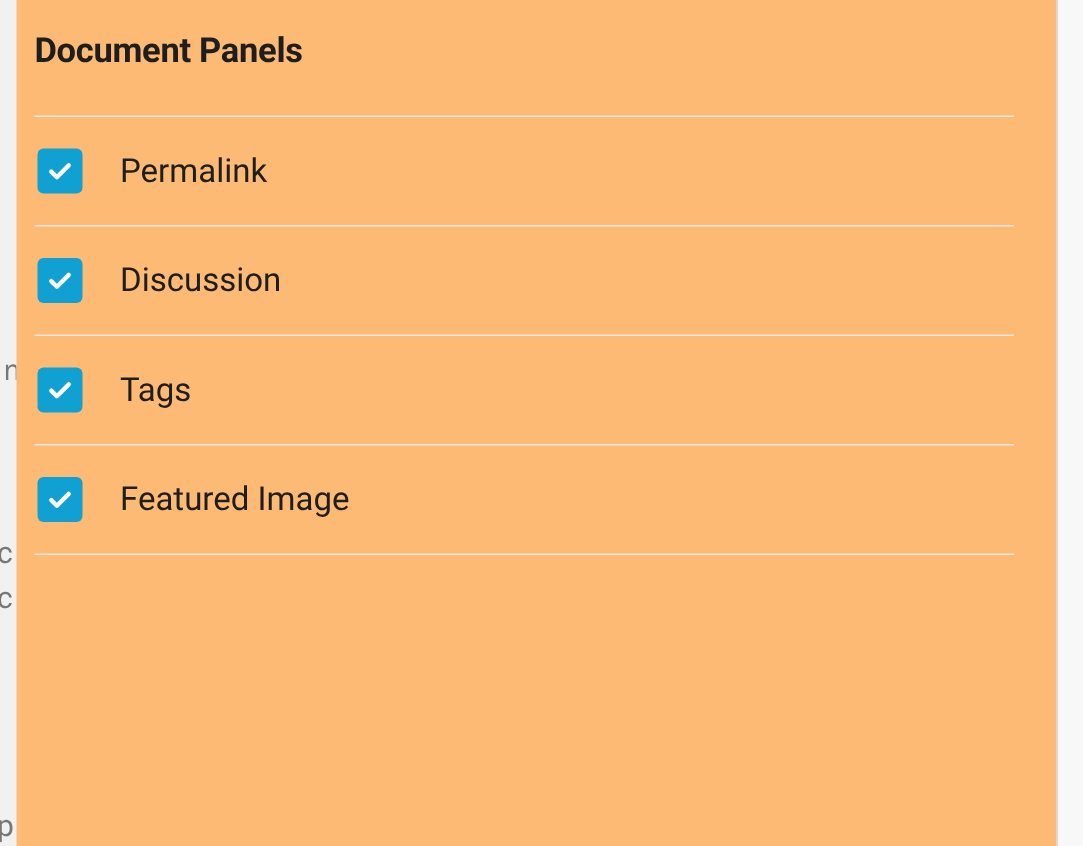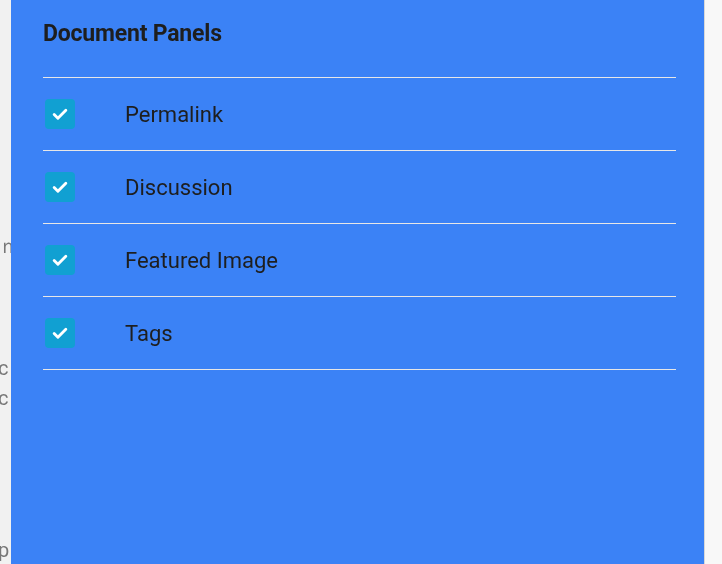--- a/index.html
+++ b/index.html
@@ -2,33 +2,33 @@
 <html><head>
 <meta charset="utf-8">
 <style>
   html,body{margin:0;padding:0;width:722px;height:564px;overflow:hidden;
     font-family:-apple-system,BlinkMacSystemFont,"Segoe UI",Roboto,Helvetica,Arial,sans-serif;
     background:#f8f8f8;color:#1e1e1e}
   .bg-strip{position:absolute;left:0;top:0;width:11px;height:564px;
     background:#f1f1f1;font-size:20px;color:#777;line-height:1;overflow:hidden}
   .bg-strip span{position:absolute;left:-2px}
   .popover{position:absolute;left:11px;top:0;width:694px;height:564px;
-    background:#3b82f6;border-right:1px solid #d8d8d8;box-sizing:border-box;
-    padding:0 28px 0 32px}
+    background:#fdba74;border-right:1px solid #d8d8d8;box-sizing:border-box;
+    padding:0 28px 0 12px}
   .section-title{font-size:23px;font-weight:700;margin:20px 0 30px 0;
     letter-spacing:-.2px}
   .options{margin:0;padding:0;list-style:none}
   .option-row{display:flex;align-items:center;height:72px;
     border-bottom:1px solid #e7e7e7}
   .options .option-row:first-child{border-top:1px solid #e7e7e7}
   .checkbox{width:30px;height:30px;border-radius:4px;background:#11a0d2;
     display:flex;align-items:center;justify-content:center;flex:0 0 30px;
     cursor:pointer;margin-left:2px}
   .checkbox svg{display:block}
-  .opt-label{font-size:22px;font-weight:400;margin-left:50px;color:#1e1e1e;
+  .opt-label{font-size:22px;font-weight:400;margin-left:25px;color:#1e1e1e;
     cursor:pointer}
 </style>
 </head>
 <body>
 
 <div class="bg-strip">
   <span style="top:236px">ｎ</span>
   <span style="top:358px">c</span>
   <span style="top:388px">c</span>
   <span style="top:540px">p</span>
@@ -53,24 +53,24 @@
           </svg>
         </span>
         <span class="opt-label">Discussion</span>
       </li>
       <li class="option-row">
         <span class="checkbox" role="checkbox" aria-checked="true">
           <svg width="20" height="20" viewBox="0 0 24 24">
             <path d="M5 12.5l4.5 4.5L19 7.5" stroke="#ffffff" stroke-width="3.4" fill="none" stroke-linecap="round" stroke-linejoin="round"></path>
           </svg>
         </span>
-        <span class="opt-label">Featured Image</span>
+        <span class="opt-label">Tags</span>
       </li>
       <li class="option-row">
         <span class="checkbox" role="checkbox" aria-checked="true">
           <svg width="20" height="20" viewBox="0 0 24 24">
             <path d="M5 12.5l4.5 4.5L19 7.5" stroke="#ffffff" stroke-width="3.4" fill="none" stroke-linecap="round" stroke-linejoin="round"></path>
           </svg>
         </span>
-        <span class="opt-label">Tags</span>
+        <span class="opt-label">Featured Image</span>
       </li>
     </ul>
 </div>
 
 </body></html>

